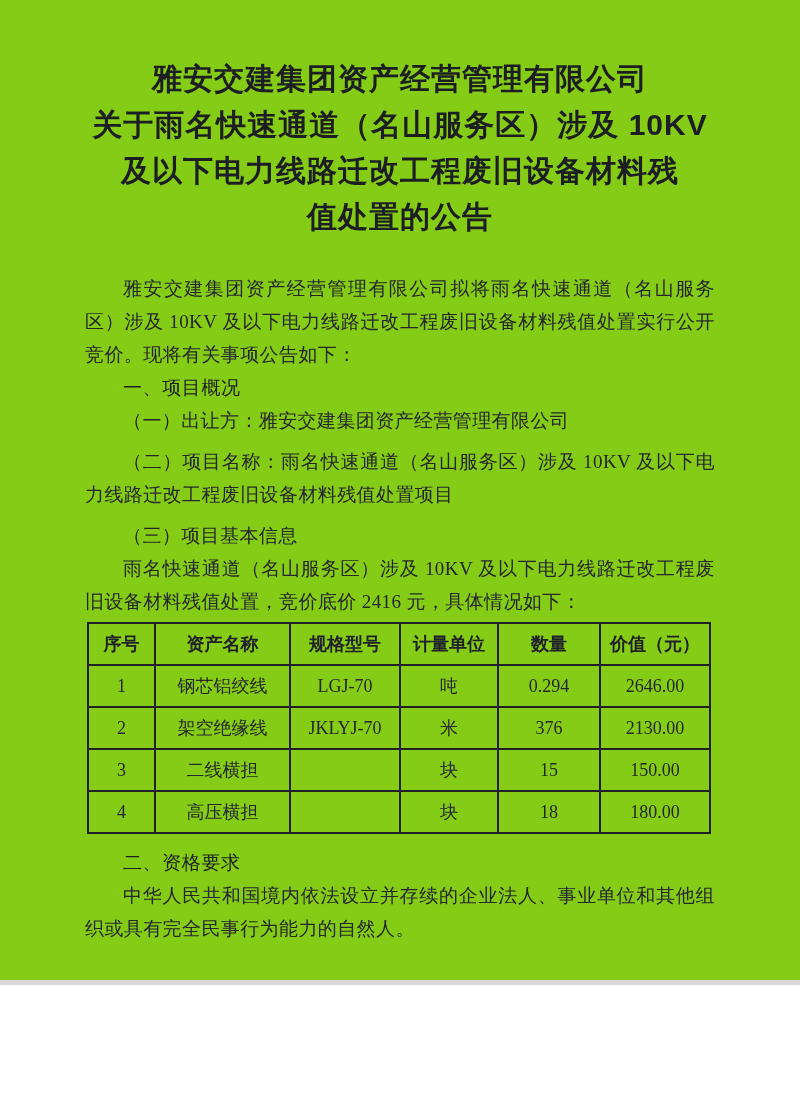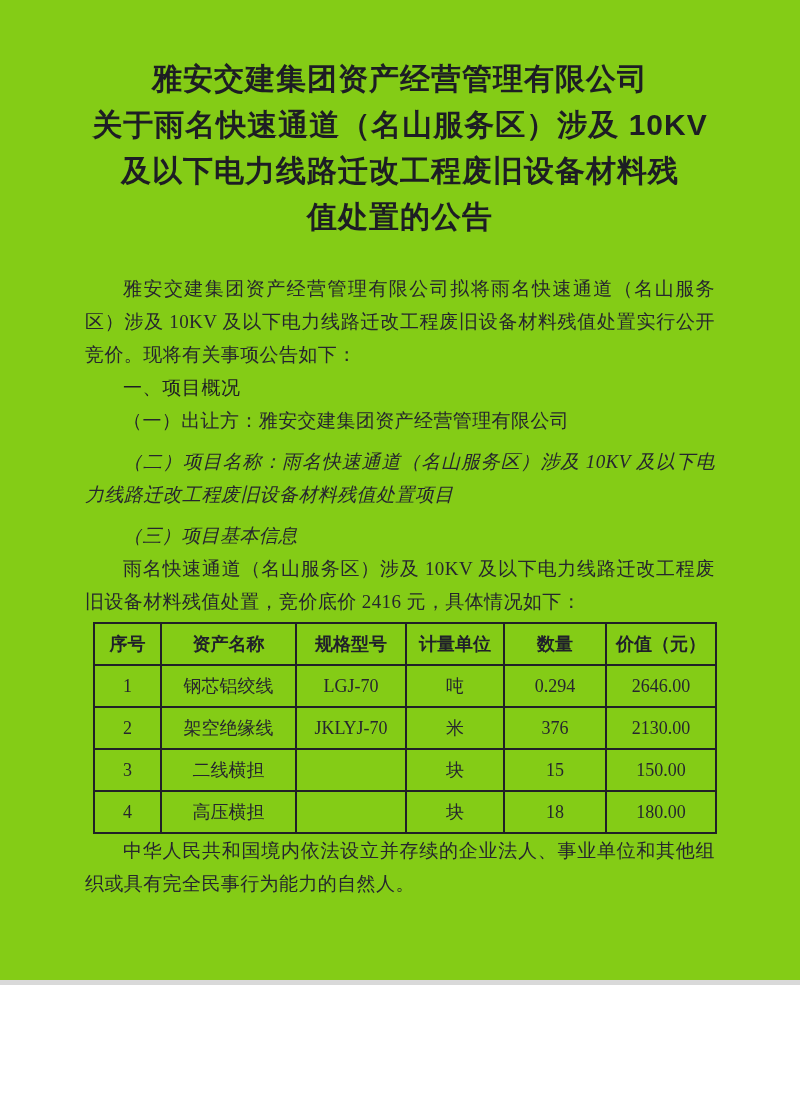--- a/index.html
+++ b/index.html
@@ -42,30 +42,29 @@
     margin-top: 32px;
   }
   .section-heading {
     font-weight: normal;
     color: #1d1d24;
     font-family: "Liberation Sans", "DejaVu Sans", sans-serif;
     letter-spacing: 0.6px;
   }
   .gap-top {
     margin-top: 8px;
-    font-style: italic;
   }
   .h2-gap {
     margin-top: 12px;
   }
   table.assets {
     border-collapse: collapse;
     table-layout: fixed;
     width: 622px;
-    margin: 4px 0 0 8px;
+    margin: 4px 0 0 2px;
     font-size: 18px;
     color: #26262e;
   }
   table.assets td, table.assets th {
     border: 2px solid #212127;
     text-align: center;
     vertical-align: middle;
     height: 40px;
     padding: 0 2px;
     font-weight: normal;
@@ -163,19 +162,20 @@
         <td>4</td>
         <td>高压横担</td>
         <td></td>
         <td>块</td>
         <td>18</td>
         <td>180.00</td>
       </tr>
     </tbody>
       </table>
 
+    <p class="body-text indent section-heading h2-gap">二、资格要求</p>
 
     <p class="body-text indent">中华人民共和国境内依法设立并存续的企业法人、事业单位和其他组织或具有完全民事行为能力的自然人。</p>
 
   </div>
 
   <div class="bottom-band"></div>
 </div>
 
 </body></html>

